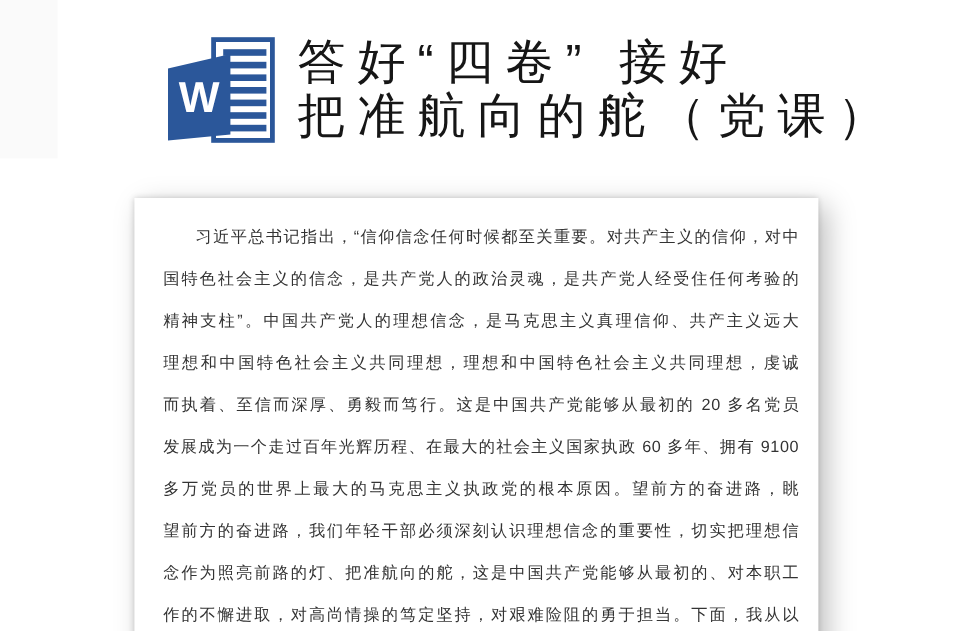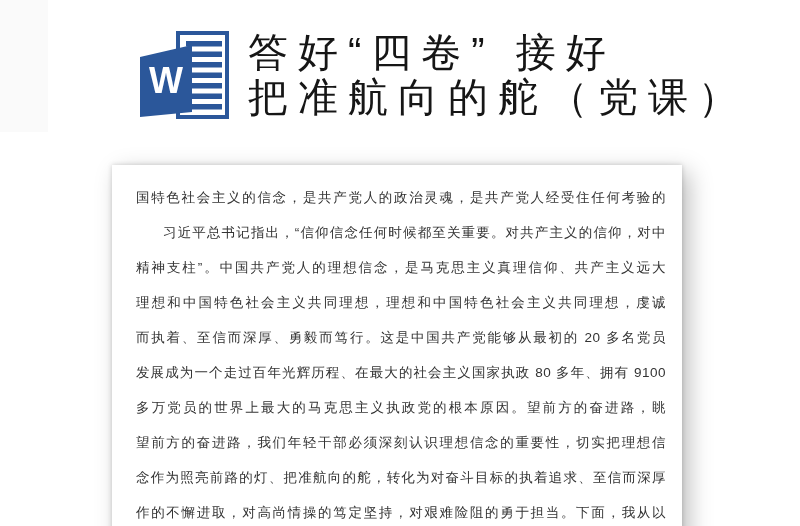--- a/index.html
+++ b/index.html
@@ -87,25 +87,25 @@
     </svg>
 
     <h1 class="doc-title">
       <div>答好“四卷” 接好</div>
       <div>把准航向的舵（党课）</div>
     </h1>
 
   </div>
 
   <div class="doc-page">
+    <p class="doc-line indent-first">习近平总书记指出，“信仰信念任何时候都至关重要。对共产主义的信仰，对中</p>
     <p class="doc-line">国特色社会主义的信念，是共产党人的政治灵魂，是共产党人经受住任何考验的</p>
-    <p class="doc-line indent-first">习近平总书记指出，“信仰信念任何时候都至关重要。对共产主义的信仰，对中</p>
     <p class="doc-line">精神支柱”。中国共产党人的理想信念，是马克思主义真理信仰、共产主义远大</p>
     <p class="doc-line">理想和中国特色社会主义共同理想，理想和中国特色社会主义共同理想，虔诚</p>
     <p class="doc-line">而执着、至信而深厚、勇毅而笃行。这是中国共产党能够从最初的 20 多名党员</p>
-    <p class="doc-line">发展成为一个走过百年光辉历程、在最大的社会主义国家执政 80 多年、拥有 9100</p>
+    <p class="doc-line">发展成为一个走过百年光辉历程、在最大的社会主义国家执政 60 多年、拥有 9100</p>
     <p class="doc-line">多万党员的世界上最大的马克思主义执政党的根本原因。望前方的奋进路，眺</p>
     <p class="doc-line">望前方的奋进路，我们年轻干部必须深刻认识理想信念的重要性，切实把理想信</p>
-    <p class="doc-line">念作为照亮前路的灯、把准航向的舵，转化为对奋斗目标的执着追求、至信而深厚</p>
+    <p class="doc-line">念作为照亮前路的灯、把准航向的舵，这是中国共产党能够从最初的、对本职工</p>
     <p class="doc-line">作的不懈进取，对高尚情操的笃定坚持，对艰难险阻的勇于担当。下面，我从以</p>
   </div>
 
 </div>
 
 </body></html>

